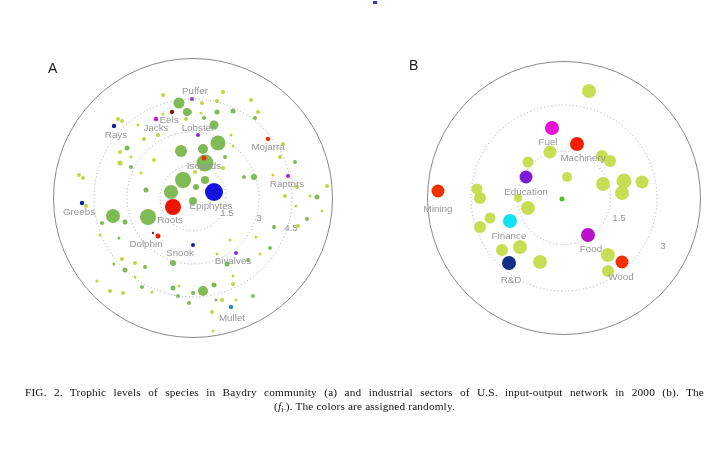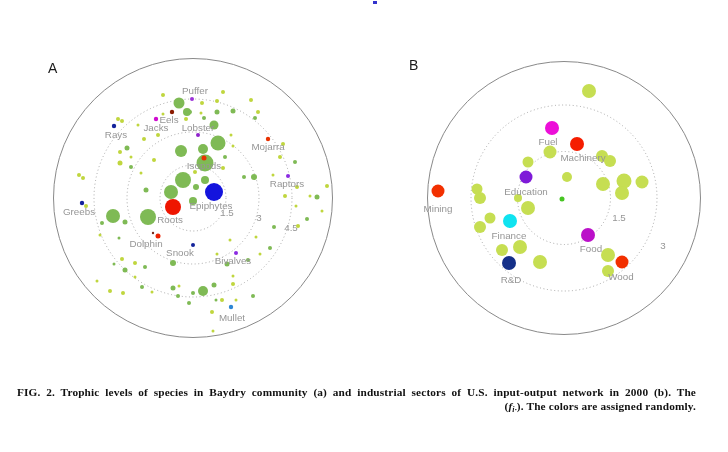--- a/index.html
+++ b/index.html
@@ -3,25 +3,25 @@
 <meta charset="utf-8">
 <style>
   html,body{margin:0;padding:0;background:#ffffff;width:728px;height:452px;overflow:hidden;}
   #stage{position:relative;width:728px;height:452px;font-family:"Liberation Sans",sans-serif;}
   svg text{font-family:"Liberation Sans",sans-serif;}
   .node-label{fill:#969696;font-size:9.8px;}
   .tick-label{fill:#969696;font-size:9.8px;}
   .panel-letter{fill:#1a1a1a;font-size:14px;}
   .outer-circle{fill:none;stroke:#8a8a8a;stroke-width:1;}
   .ring{fill:none;stroke:#9a9a9a;stroke-width:0.85;stroke-dasharray:1 2.6;}
-  #caption{position:absolute;left:17px;top:386px;width:679px;font-family:"Liberation Serif",serif;
-           font-size:11.3px;line-height:13.5px;color:#111;letter-spacing:0.15px;font-weight:bold;}
+  #caption{position:absolute;left:25px;top:386px;width:679px;font-family:"Liberation Serif",serif;
+           font-size:11.3px;line-height:13.5px;color:#111;letter-spacing:0.15px;}
   .cap-line{text-align:justify;height:13.5px;overflow:hidden;}
   .cap-line::after{content:"";display:inline-block;width:100%;height:0;}
-  .cap-last{text-align:right;}
+  .cap-last{text-align:center;}
   .fvar{font-style:italic;}
   .fsub{font-size:8px;vertical-align:-2px;}
   #top-artifact{position:absolute;left:373px;top:1px;width:4px;height:3px;background:#3333cc;}
 </style>
 </head>
 <body>
 
 <div id="stage">
   <div id="top-artifact"></div>
   <svg id="plot" width="728" height="375" viewBox="0 0 728 375">

